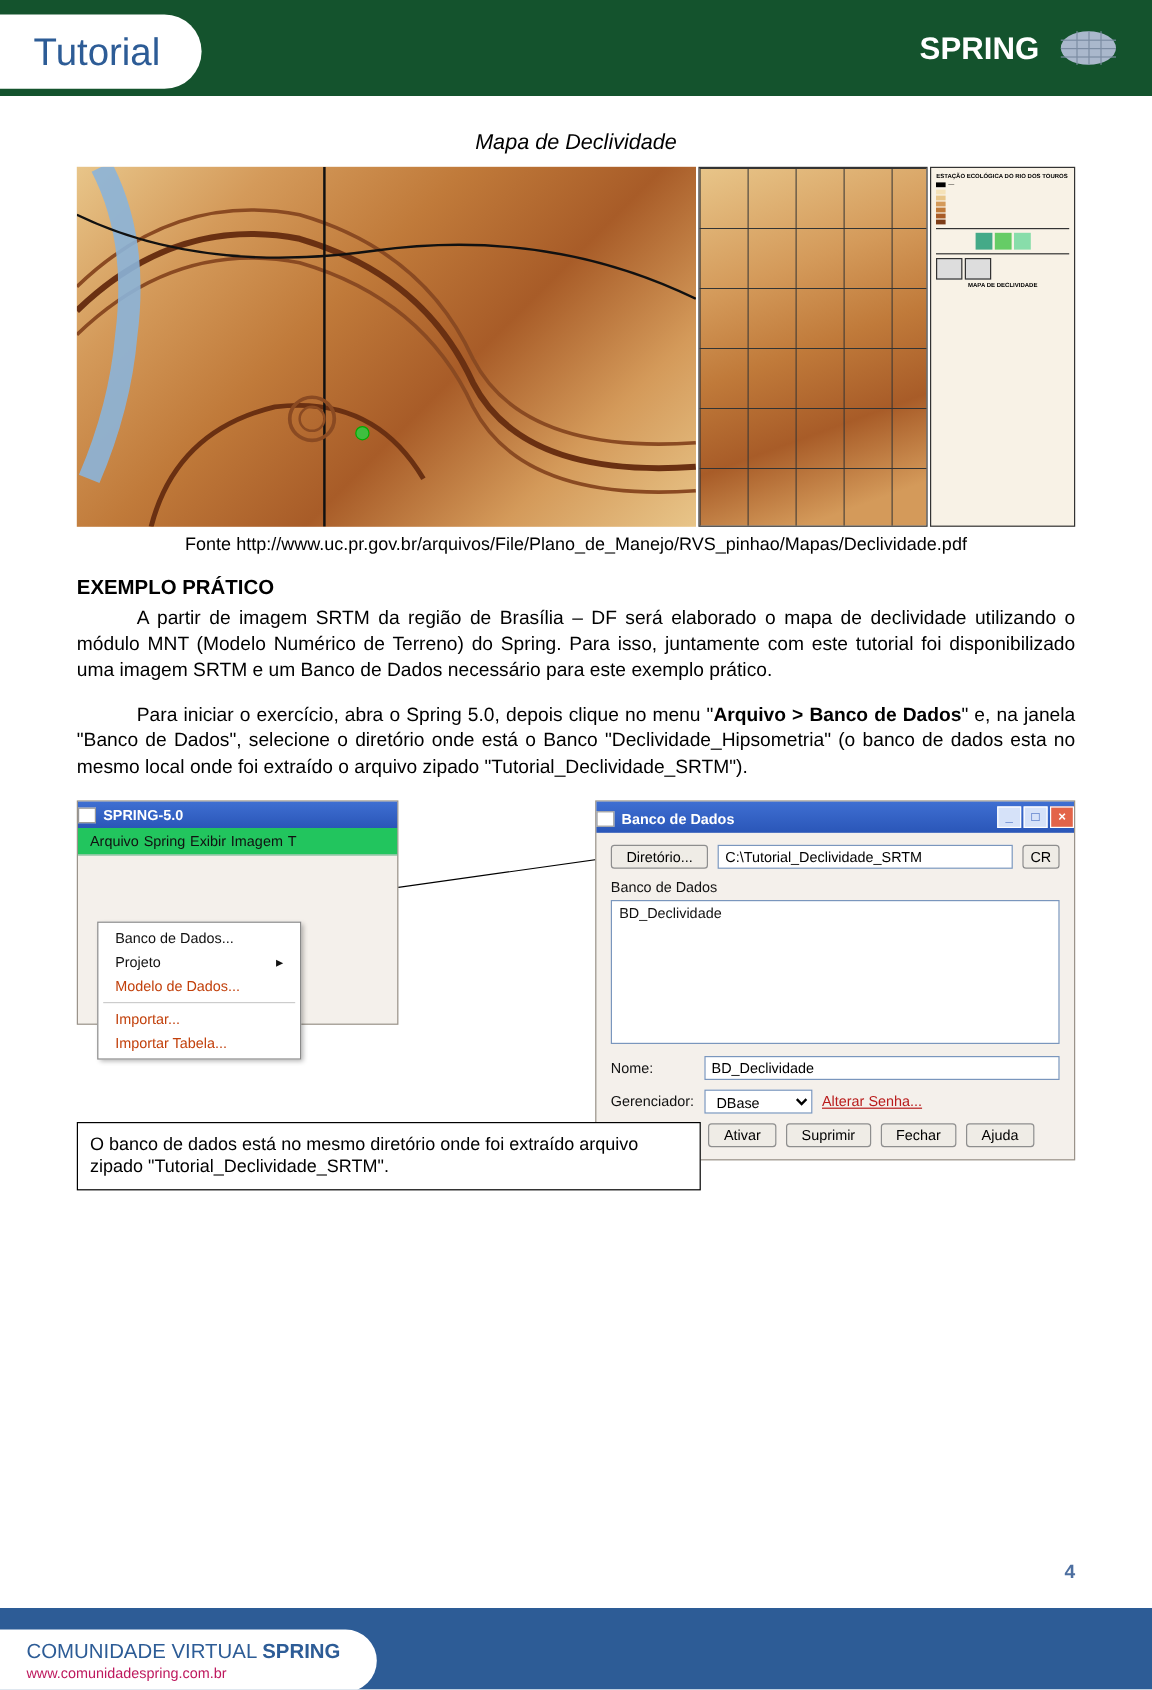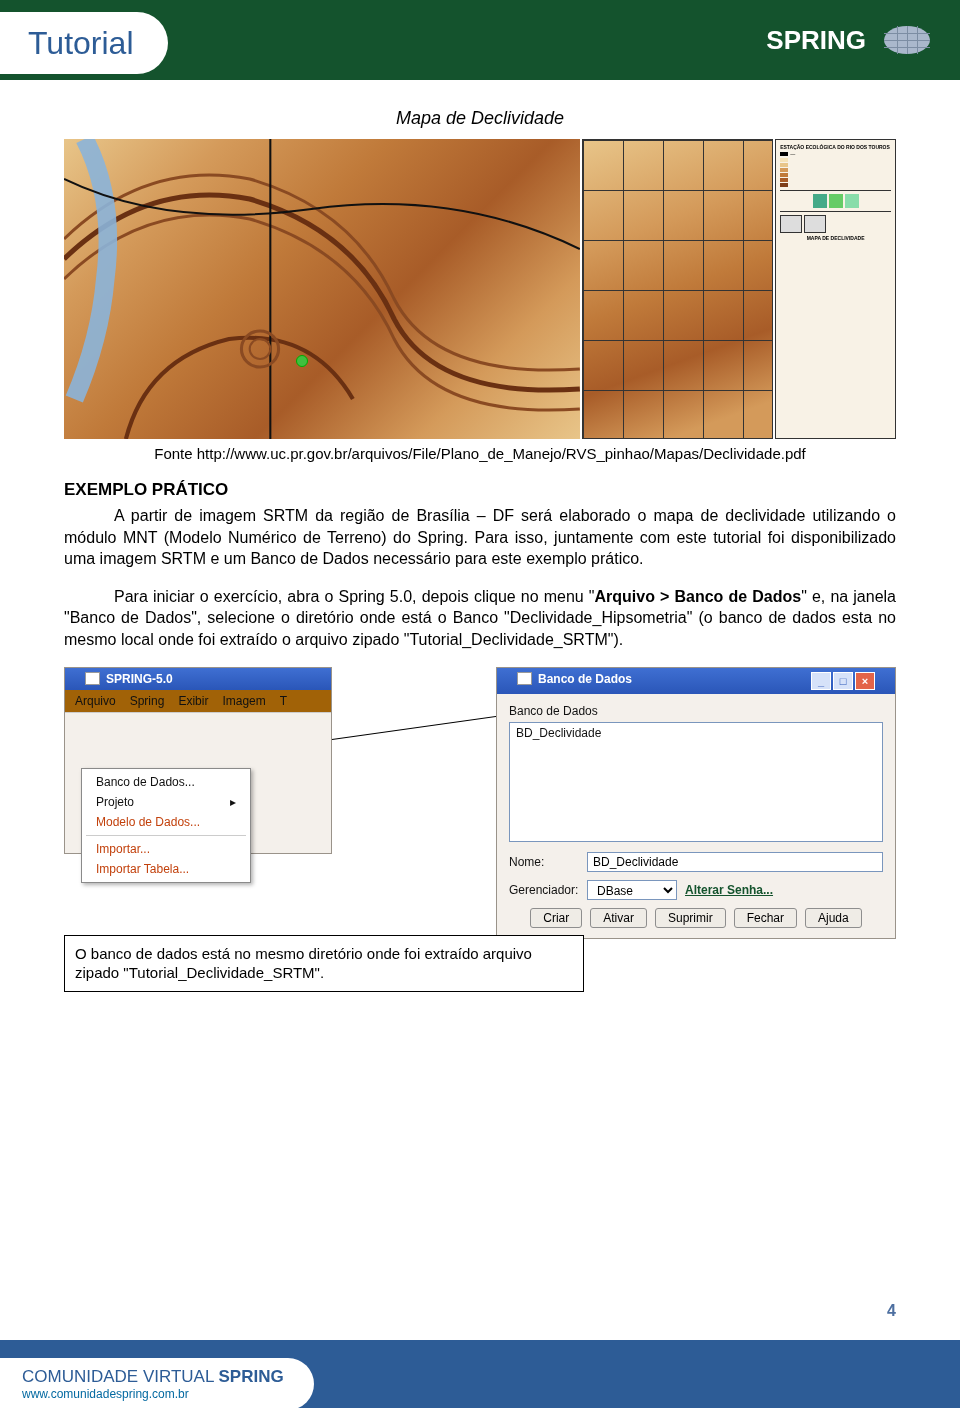--- a/index.html
+++ b/index.html
@@ -150,33 +150,33 @@
   .mock-win {
     background: #f4f0eb;
     border: 1px solid #9a938a;
     font-family: Tahoma, Arial, sans-serif;
     font-size: 12px;
     color: #111;
   }
   .mock-titlebar {
     background: linear-gradient(#3f6fd2, #2a56b8);
     color: #fff;
-    padding: 4px 20px;
+    padding: 4px 0;
     font-weight: bold;
     display: flex;
-    align-items: flex-start;
+    align-items: flex-end;
     gap: 6px;
   }
   .mock-titlebar.dialog { justify-content: space-between; }
   .win-icon { width: 15px; height: 13px; background: #fff; border: 1px solid #999; display: inline-block; }
   .win-btns { display: flex; gap: 2px; }
   .wbtn { width: 20px; height: 18px; display: flex; align-items: center; justify-content: center; border: 1px solid #fff; font-size: 11px; font-weight: bold; }
   .wbtn.min, .wbtn.max { background: #d6e2f9; color: #2a56b8; }
   .wbtn.close { background: #e36449; color: #fff; }
-  .mock-menubar { display: flex; gap: 14px; padding: 4px 10px; border-bottom: 1px solid #ccc; background: #a16207; }
+  .mock-menubar { display: flex; gap: 4px; padding: 4px 10px; border-bottom: 1px solid #ccc; background: #22c55e; }
   .mock-menu { position: absolute; top: 55px; left: 16px; background: #fff; border: 1px solid #8a8a8a; width: 170px; box-shadow: 2px 2px 4px rgba(0,0,0,.3); padding: 3px 0; }
   .mock-menu .mi { padding: 3px 14px; font-size: 12px; }
   .mock-menu .mi.disabled { color: #c2410c; }
   .mock-menu .sep { height: 1px; background: #ccc; margin: 3px 4px; }
   .screenshots {
     position: relative;
     height: 400px;
     margin-top: 12px;
   }
   .ss-app {
@@ -253,24 +253,24 @@
     padding: 0 30px 0 22px;
     margin-top: 20px;
   }
   .footer-t1 {
     color: #2d5c96;
     font-size: 17px;
     font-family: 'Trebuchet MS', Arial, sans-serif;
   }
   .footer-t1 b { font-weight: bold; }
   .footer-t2 {
-    color: #0369a1;
+    color: #be185d;
     font-size: 12px;
   }
-  .alink { text-decoration: underline; color: #14532d; font-weight: bold; }
+  .alink { text-decoration: underline; color: #b91c1c; }
 </style>
 </head>
 <body>
 
 <div class="header">
   <div class="header-left">
     <span class="header-title">Tutorial</span>
   </div>
   <div class="header-right">
     <span class="spring-text">SPRING</span>
@@ -387,20 +387,25 @@
           <span class="win-icon"></span>
           <span>Banco de Dados</span>
         </span>
         <span class="win-btns">
           <span class="wbtn min">_</span>
           <span class="wbtn max">□</span>
           <span class="wbtn close">×</span>
         </span>
       </div>
       <div class="dialog-body">
+        <div class="dlg-row">
+          <button class="dlg-btn">Diretório...</button>
+          <input class="dlg-input" value="C:\Tutorial_Declividade_SRTM" style="">
+          <button class="dlg-btn" style="padding:2px 6px">CR</button>
+        </div>
         <div style="font-size:12px;margin-bottom:4px">Banco de Dados</div>
         <div class="dlg-list">
           <div>BD_Declividade</div>
         </div>
         <div class="dlg-row">
           <label>Nome:</label>
           <input class="dlg-input" value="BD_Declividade" style="">
         </div>
         <div class="dlg-row">
           <label>Gerenciador:</label>

